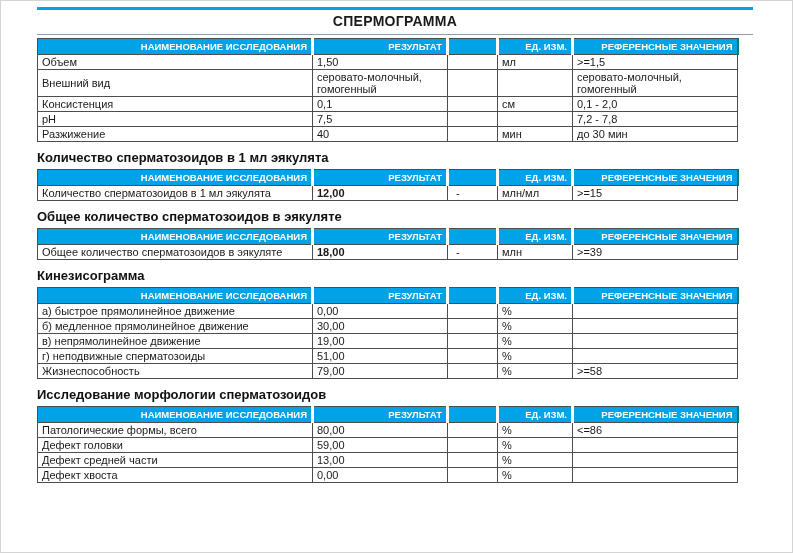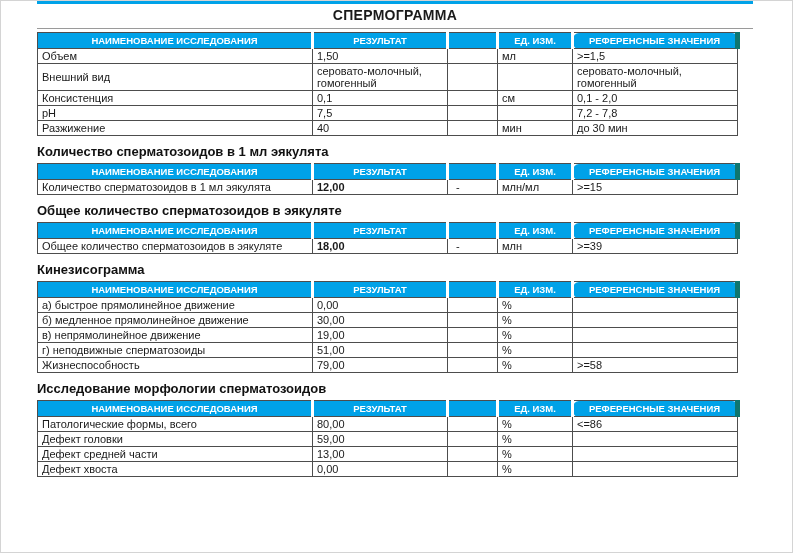--- a/index.html
+++ b/index.html
@@ -2,21 +2,21 @@
 <html style="--accent: #00a2e8;"><head>
 <meta charset="utf-8">
 <style>
   * { box-sizing: border-box; }
   html, body { margin: 0; padding: 0; background: #f4f4f4; }
   body { font-family: "Liberation Sans", "DejaVu Sans", sans-serif; color: #1a1a1a; }
   .page {
     width: 793px; height: 553px;
     background: #ffffff;
     border: 1px solid #d4d4d4;
-    padding: 0 39px 0 36px;
+    padding: 6px 39px 0 36px;
     overflow: hidden;
   }
   .top-rule {
     height: 3px; width: 100%;
     background: var(--accent, #00a2e8);
     margin-bottom: 3px;
   }
   .doc-title {
     margin: 2px 0 5px 0;
     font-size: 14px; line-height: 16px;
@@ -37,27 +37,27 @@
   col.c-name { width: 275px; }
   col.c-result { width: 135px; }
   col.c-flag { width: 50px; }
   col.c-unit { width: 75px; }
   col.c-ref { width: 165px; }
   th {
     background: var(--accent, #00a2e8);
     color: #ffffff;
     font-size: 9.5px; line-height: 11px;
     font-weight: bold;
-    text-align: center;
+    text-align: right;
     padding: 2px 4px;
     border: 1px solid #4d4d4d;
     border-right: 3px solid #ffffff;
     white-space: nowrap; overflow: hidden;
   }
-  th:last-child { border-right: 5px solid #0f766e; border-radius: 6px; }
+  th:last-child { border-right: 2px solid #0f766e; }
   td {
     font-size: 11px; line-height: 12px;
     padding: 1px 4px;
     border: 1px solid #4d4d4d;
     vertical-align: middle;
     background: #ffffff;
   }
   td.col-flag { padding-left: 8px; }
   td.bold { font-weight: bold; }
 </style>

